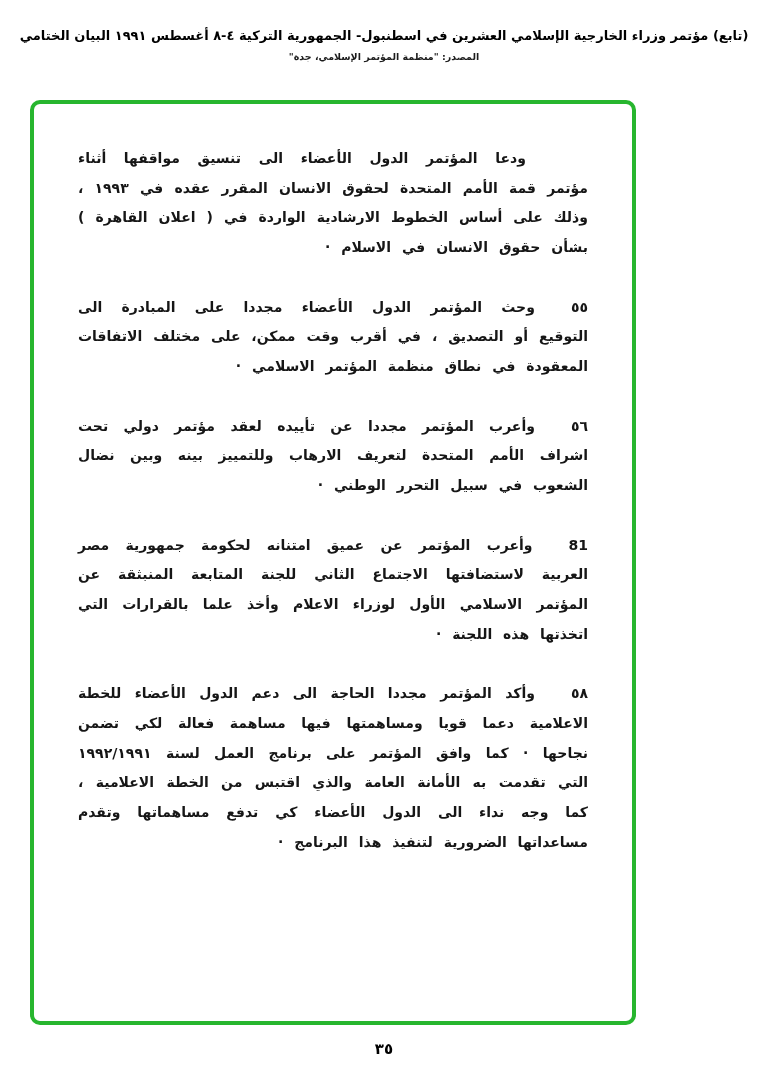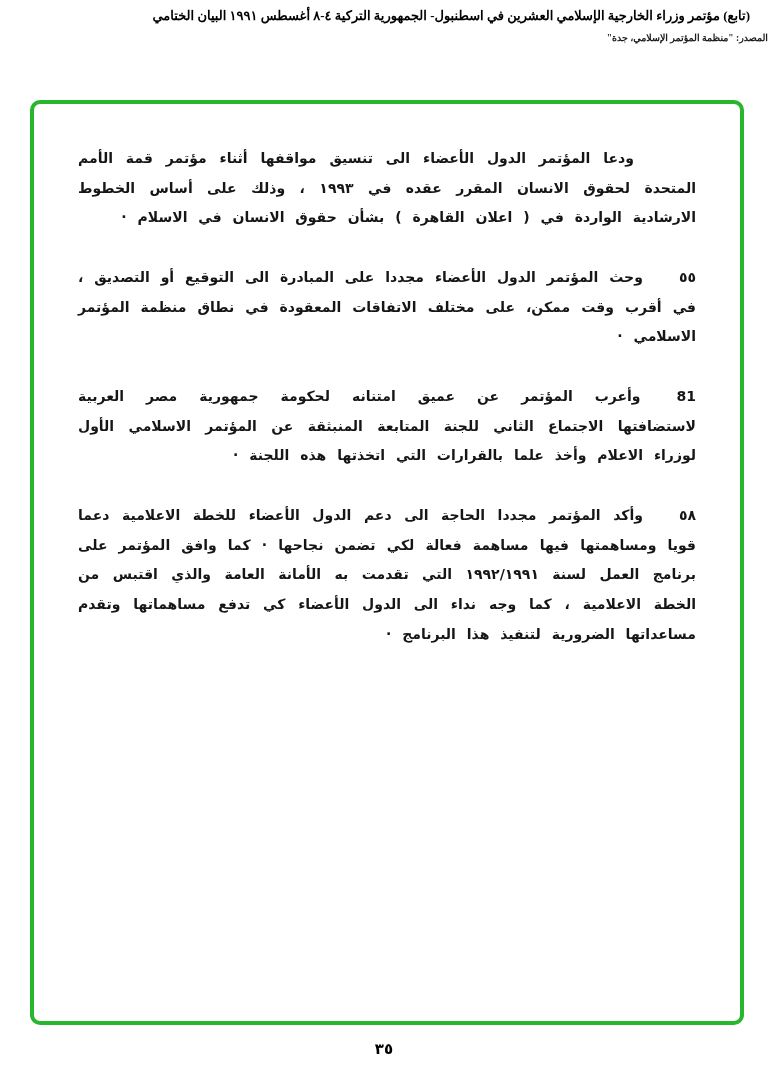--- a/index.html
+++ b/index.html
@@ -8,44 +8,44 @@
       width: 768px;
       height: 1085px;
       position: relative;
       background: #ffffff;
       font-family: "DejaVu Sans", "Liberation Sans", sans-serif;
       color: #111;
       overflow: hidden;
     }
     .header {
       position: absolute;
-      top: 8px;
+      top: 28px;
       left: 0;
       width: 100%;
+      text-align: center;
       direction: rtl;
-      font-family: Liberation Serif, serif;
     }
     .header-title {
       font-size: 13px;
       font-weight: bold;
       color: #000;
       padding: 0 18px;
       letter-spacing: 0.2px;
     }
     .header-source {
       margin-top: 8px;
       font-size: 9.5px;
       font-weight: bold;
       color: #1c1c1c;
     }
     .frame {
       position: absolute;
       top: 100px;
       left: 30px;
-      width: 714px;
+      width: 606px;
       height: 925px;
       border: 4px solid #27b62e;
       border-radius: 10px;
       background: #ffffff;
     }
     .content {
       direction: rtl;
       text-align: justify;
       padding: 40px 44px 0 44px;
       font-size: 14px;
@@ -77,20 +77,21 @@
   <div class="header-title">(تابع) مؤتمر وزراء الخارجية الإسلامي العشرين في اسطنبول- الجمهورية التركية ٤-٨ أغسطس ١٩٩١ البيان الختامي</div>
   <div class="header-source">المصدر: "منظمة المؤتمر الإسلامي، جدة"</div>
 </div>
 
 <div class="frame">
   <div class="content">
     <p class="para cont"><span class="ptext">ودعا المؤتمر الدول الأعضاء الى تنسيق مواقفها أثناء مؤتمر قمة الأمم المتحدة لحقوق الانسان المقرر عقده في ١٩٩٣ ، وذلك على أساس الخطوط الارشادية الواردة في ( اعلان القاهرة ) بشأن حقوق الانسان في الاسلام ·</span></p>
 
     <p class="para"><span class="pnum">٥٥</span><span class="ptext">وحث المؤتمر الدول الأعضاء مجددا على المبادرة الى التوقيع أو التصديق ، في أقرب وقت ممكن، على مختلف الاتفاقات المعقودة في نطاق منظمة المؤتمر الاسلامي ·</span></p>
 
+    <p class="para"><span class="pnum">٥٦</span><span class="ptext">وأعرب المؤتمر مجددا عن تأييده لعقد مؤتمر دولي تحت اشراف الأمم المتحدة لتعريف الارهاب وللتمييز بينه وبين نضال الشعوب في سبيل التحرر الوطني ·</span></p>
 
     <p class="para"><span class="pnum">81</span><span class="ptext">وأعرب المؤتمر عن عميق امتنانه لحكومة جمهورية مصر العربية لاستضافتها الاجتماع الثاني للجنة المتابعة المنبثقة عن المؤتمر الاسلامي الأول لوزراء الاعلام وأخذ علما بالقرارات التي اتخذتها هذه اللجنة ·</span></p>
 
     <p class="para"><span class="pnum">٥٨</span><span class="ptext">وأكد المؤتمر مجددا الحاجة الى دعم الدول الأعضاء للخطة الاعلامية دعما قويا ومساهمتها فيها مساهمة فعالة لكي تضمن نجاحها · كما وافق المؤتمر على برنامج العمل لسنة ١٩٩٢/١٩٩١ التي تقدمت به الأمانة العامة والذي اقتبس من الخطة الاعلامية ، كما وجه نداء الى الدول الأعضاء كي تدفع مساهماتها وتقدم مساعداتها الضرورية لتنفيذ هذا البرنامج ·</span></p>
   </div>
 </div>
 
 <div class="page-number">٣٥</div>
 
 </body></html>

